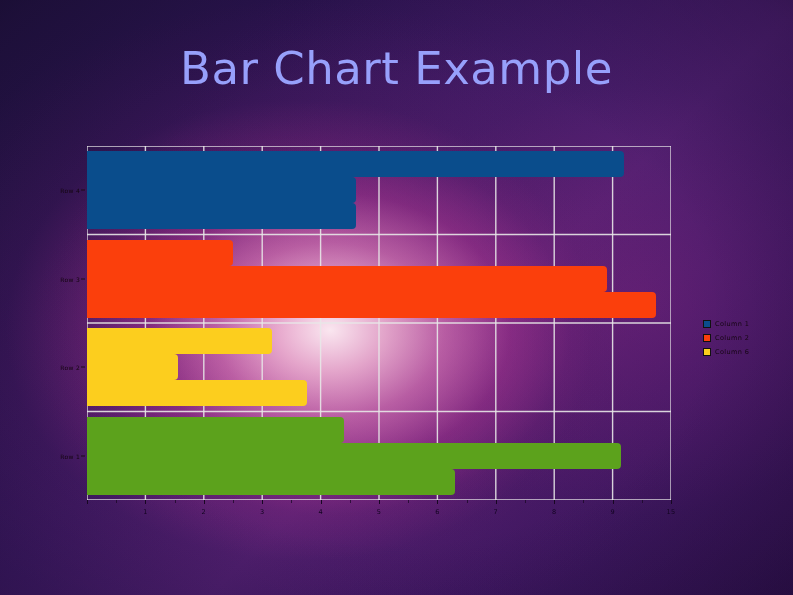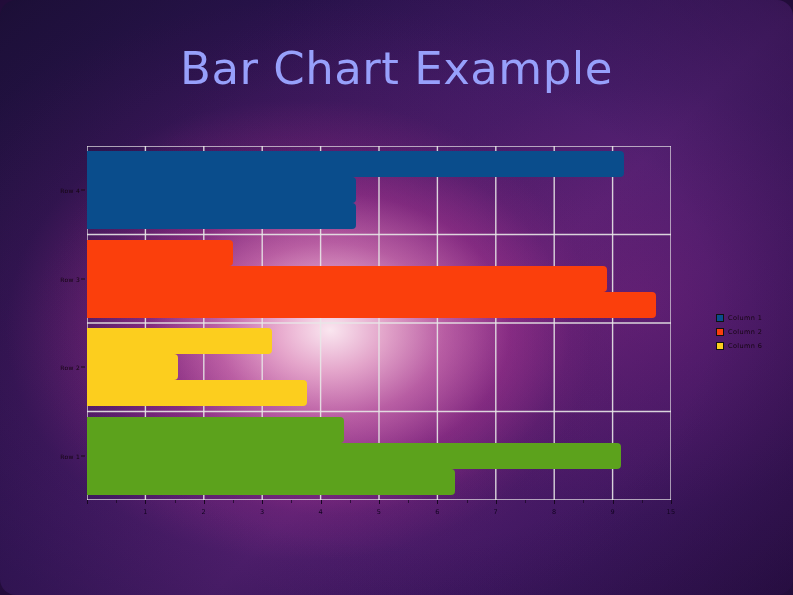--- a/index.html
+++ b/index.html
@@ -35,21 +35,20 @@
           rgba(90,30,110,0.18) 50%,
           rgba(0,0,0,0) 100%),
       linear-gradient(135deg,
           #20143f 0%,
           #2b1450 22%,
           #3c1a63 42%,
           #4a1f6e 58%,
           #3a1760 76%,
           #2a1048 100%),
       #2a1044;
-    border-radius: 16px;
   }
 
   
   #vignette {
     position: absolute;
     inset: 0;
     pointer-events: none;
     background:
       radial-gradient(ellipse 700px 520px at 50% 52%,
           rgba(0,0,0,0) 45%,
@@ -134,23 +133,22 @@
 
   
   #legend {
     position: absolute;
     left: 703px;
     top: 314px;
     width: 80px;
   }
   .legend-row {
     display: flex;
-    align-items: flex-start;
+    align-items: flex-end;
     height: 14px;
-    margin-left: 13px;
   }
   .legend-swatch {
     width: 8px;
     height: 8px;
     border: 1px solid #111;
     margin-right: 4px;
     flex: 0 0 auto;
   }
   .legend-label {
     font-size: 6.5px;

